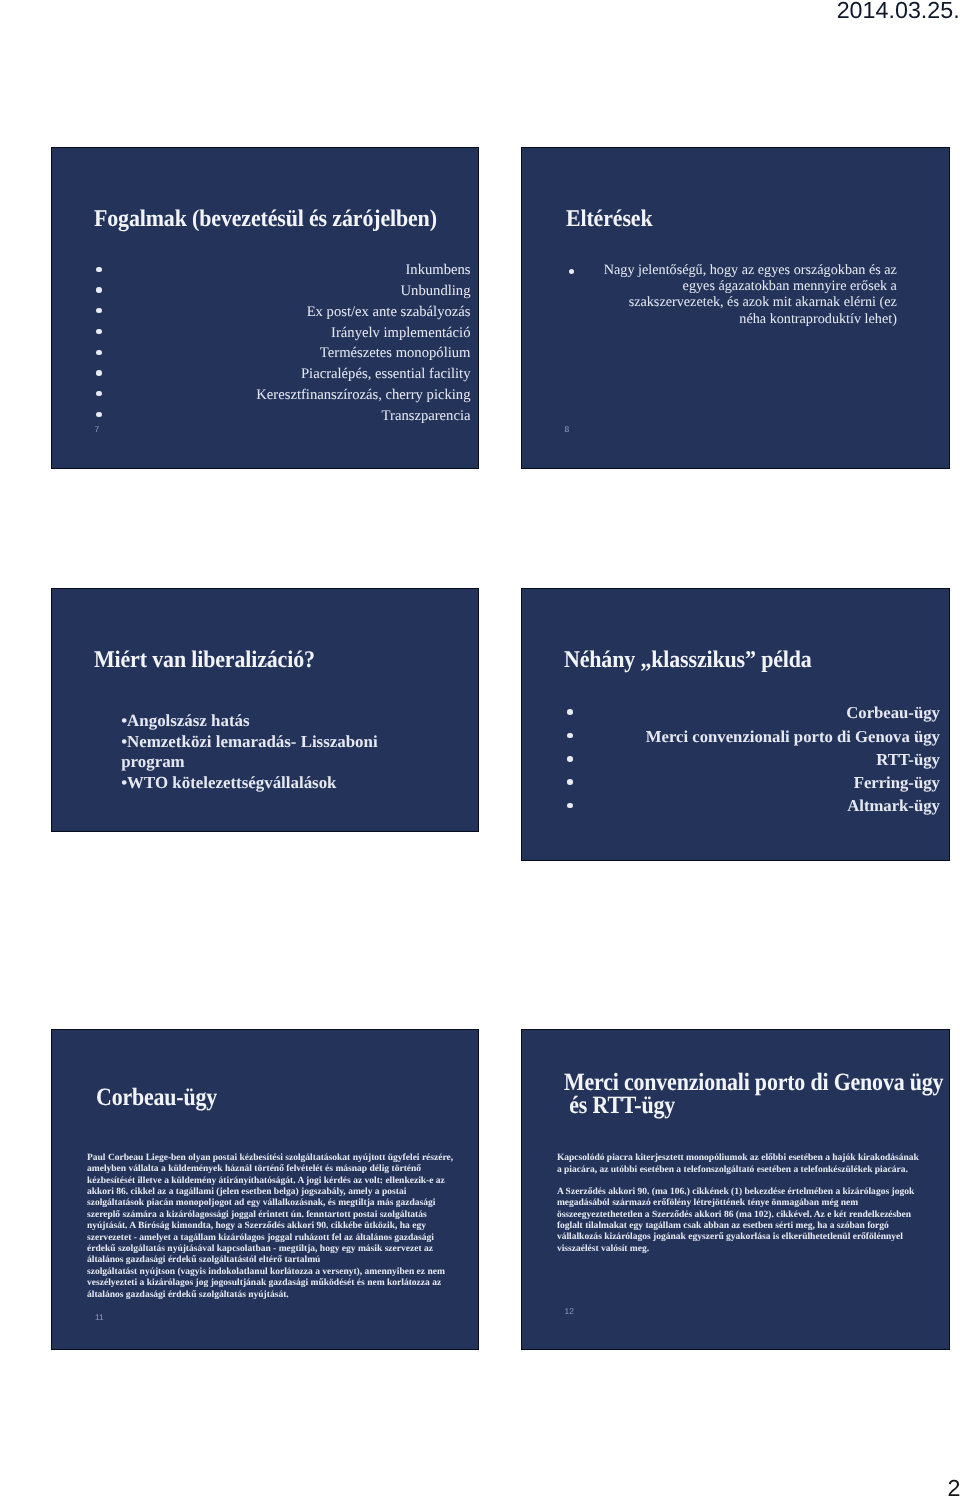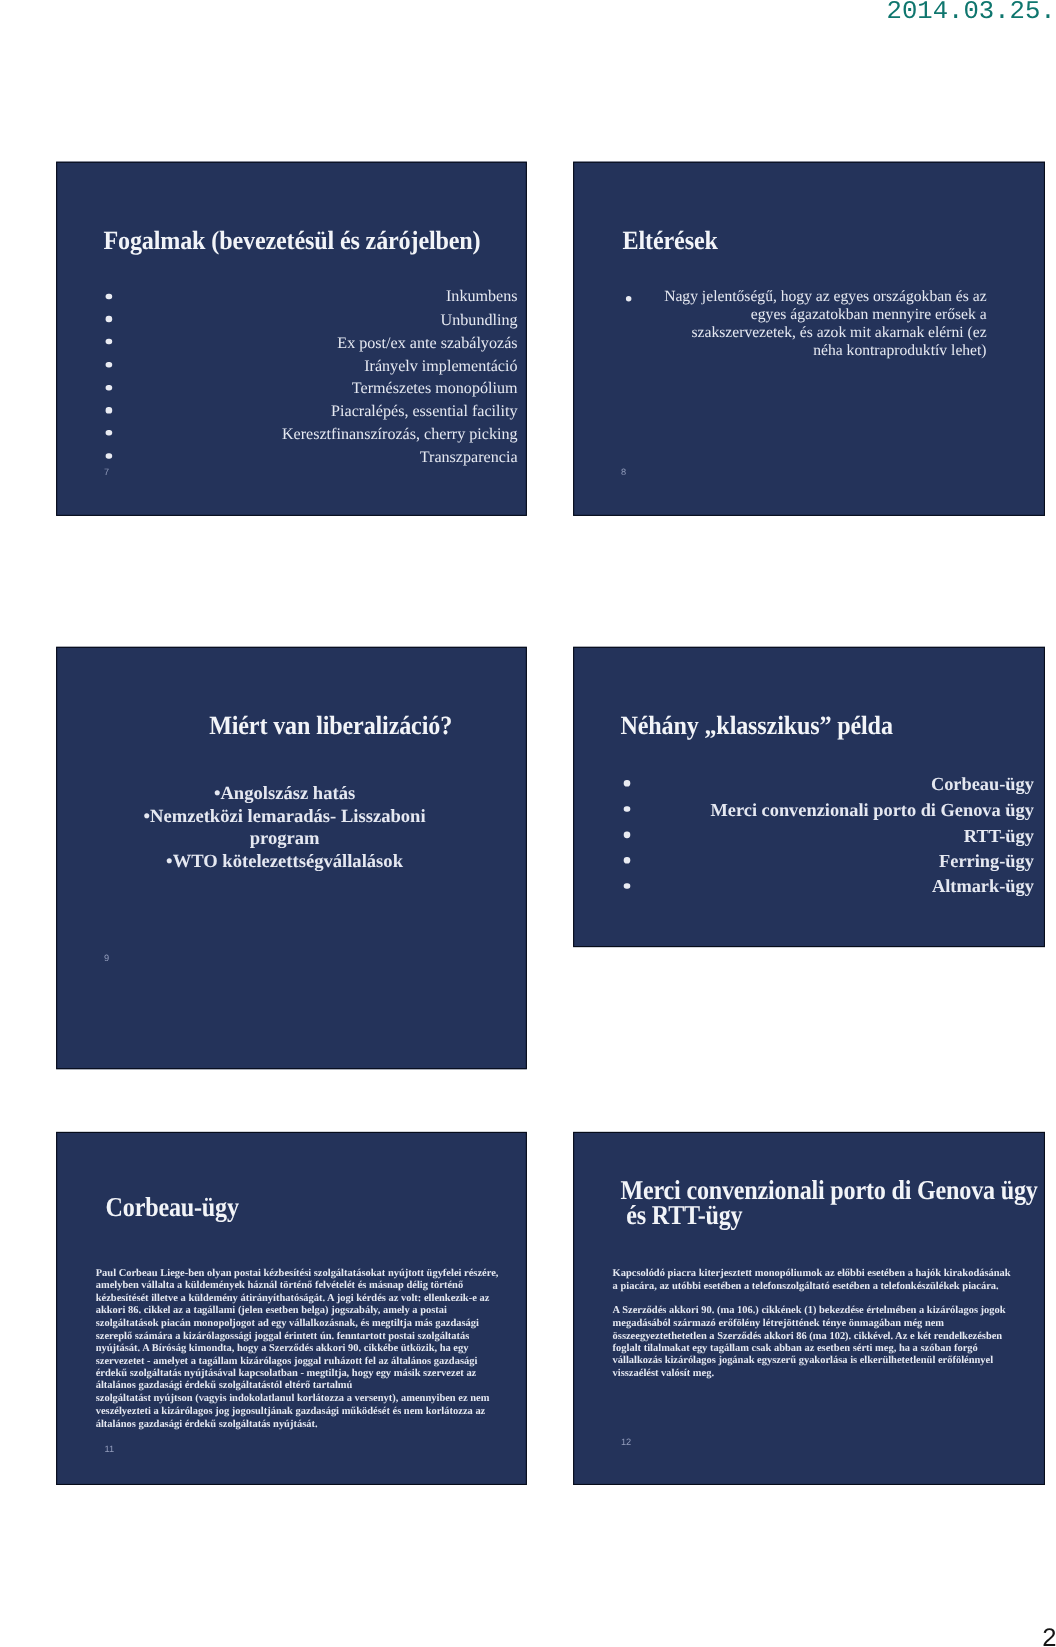--- a/index.html
+++ b/index.html
@@ -8,22 +8,22 @@
     width:960px;height:1497px;background:#ffffff;
     font-family:"Liberation Serif",serif;
     position:relative;overflow:hidden;
     -webkit-font-smoothing:antialiased;
     text-rendering:geometricPrecision;
   }
   .page{position:absolute;left:0;top:0;width:960px;height:1497px;}
 
   .doc-header{
     position:absolute;right:0.3px;top:-0.6px;
-    font-family:Liberation Mono, monospace;
-    font-size:23.3px;color:#0f766e;white-space:nowrap;line-height:23.3px;text-align:right;
+    font-family:Liberation Sans, sans-serif;
+    font-size:23.3px;color:#0f172a;white-space:nowrap;line-height:23.3px;text-align:right;
   }
   .doc-footer{
     position:absolute;right:-0.5px;top:1477px;
     font-family:"Liberation Sans",sans-serif;
     font-size:23.3px;color:#151515;line-height:23.3px;
   }
 
   .slide{
     position:absolute;
     background:#24335a;
@@ -52,21 +52,21 @@
     color:#939dbc;
   }
   .para{margin:0;white-space:pre;}
   .bul-list li span[data-name="list-item-label"]{white-space:pre-line;display:block;}
   .dotline{white-space:pre-line;}
   .dotline .sq{display:inline;}
 
   
   .s1{left:3px;  top:147.3px;  width:428.2px; height:321.5px;}
   .s2{left:472.9px;top:147.3px;  width:429.3px; height:321.5px;}
-  .s3{left:3px;  top:588.3px;  width:428.2px; height:384px;text-align:center;}
+  .s3{left:3px;  top:588.3px;  width:428.2px; height:244px;}
   .s4{left:472.9px;top:588.3px;  width:429.3px; height:273px;}
   .s5{left:3px;  top:1028.8px; width:428.2px; height:321.5px;}
   .s6{left:472.9px;top:1028.8px; width:429.3px; height:321.5px;}
 
   
   
   .t1{left:42.3px;top:57.3px;width:450px;font-size:23.9px;letter-spacing:-0.15px;transform:scaleX(0.918);transform-origin:0 0;}
   .l1{left:43.5px;top:112px;width:375px;font-size:14.65px;line-height:20.75px;}
   .l1 li{padding-left:14.5px;}
   .l1 li .dot{left:0.8px;top:6.3px;width:5.4px;height:5.4px;}

